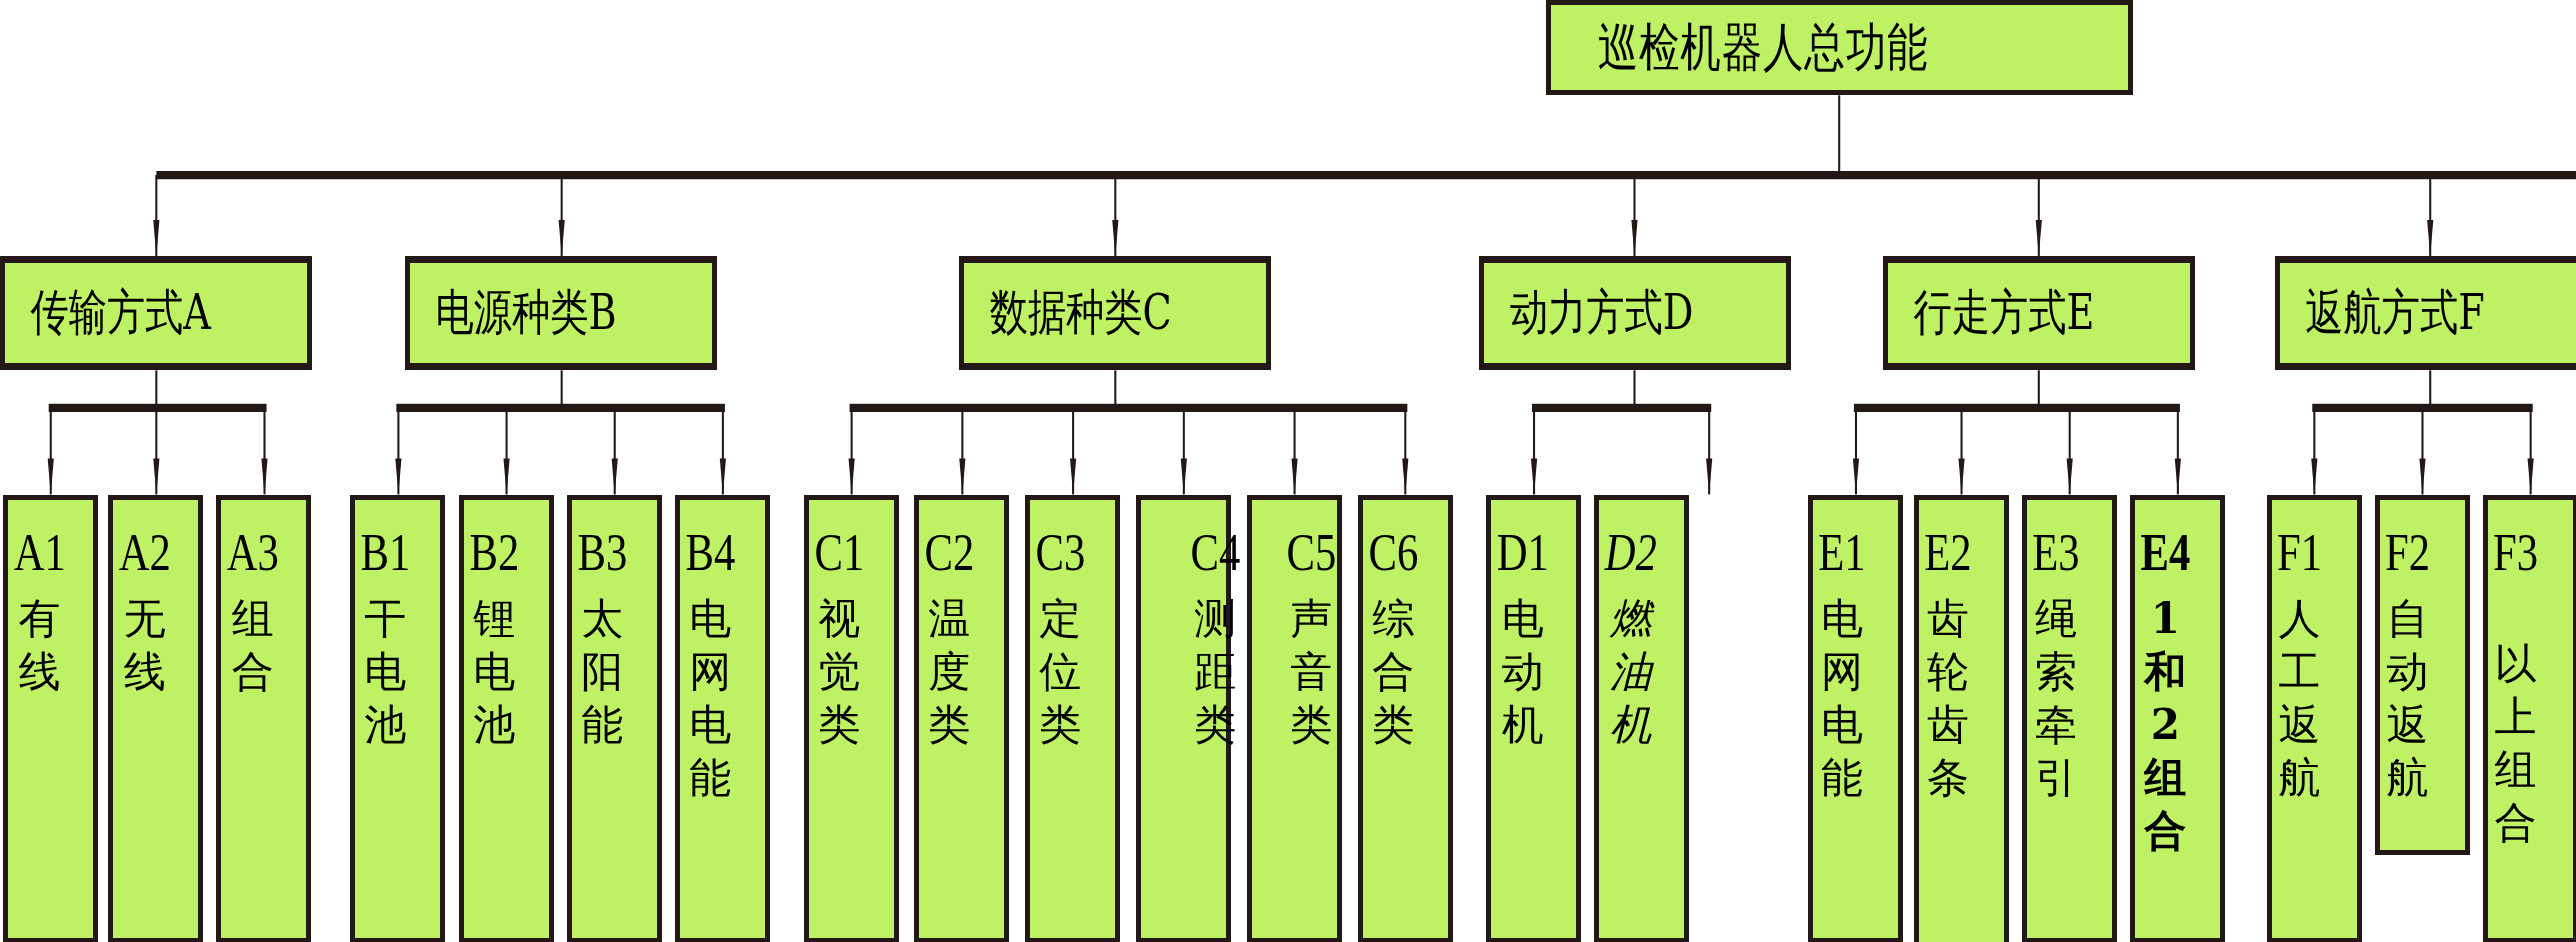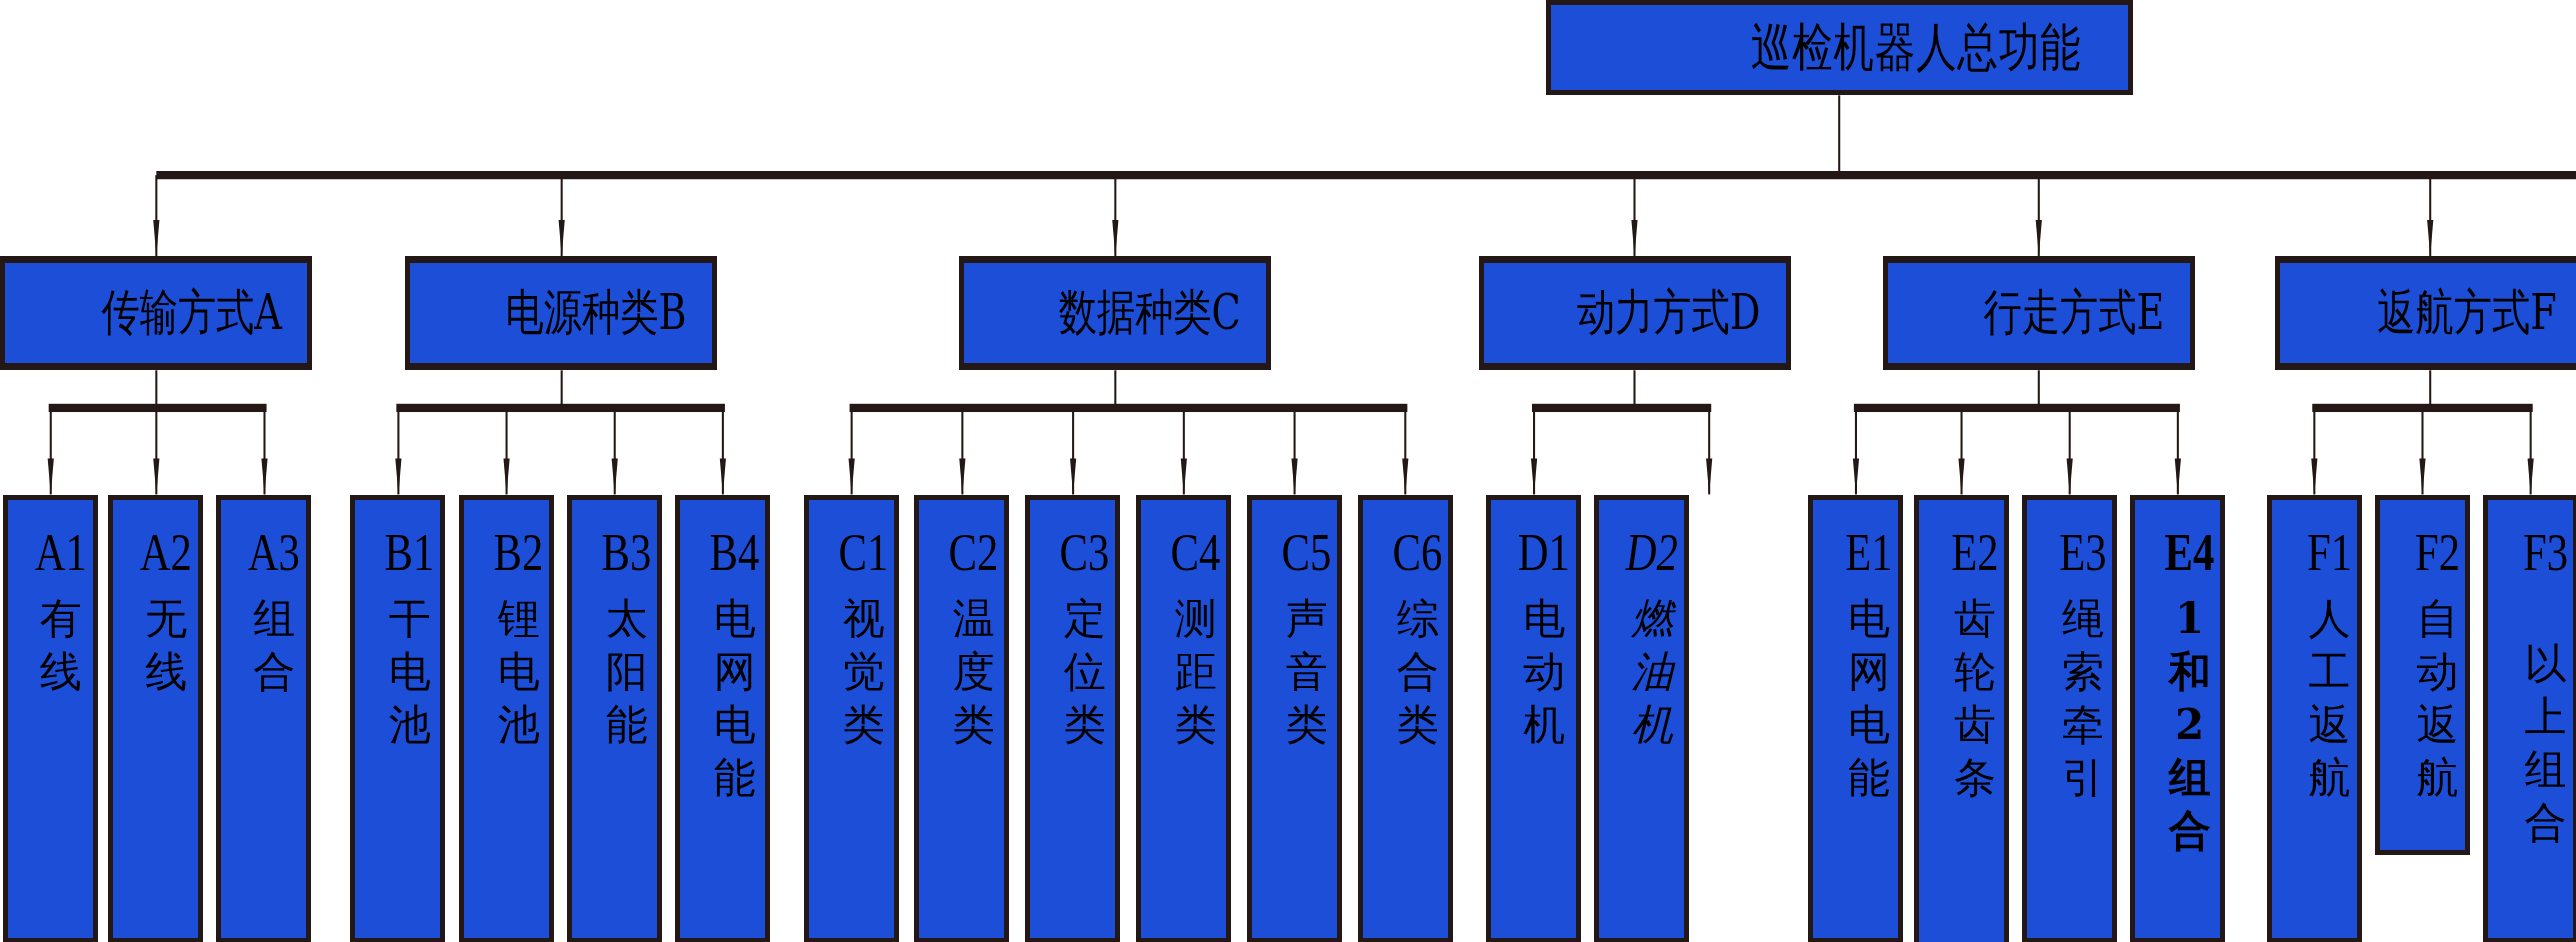--- a/index.html
+++ b/index.html
@@ -1,20 +1,20 @@
 <!DOCTYPE html>
 <html style="font-size:8.2px"><head>
   <meta charset="utf-8">
   <style>
     html, body { margin: 0; padding: 0; background: #ffffff; }
     body { width: 3698px; height: 942px; position: relative; overflow: hidden;
            font-family: "DejaVu Serif", "Liberation Serif", serif; color: #000; }
     #diagram { position: absolute; left: 0; top: 0; width: 3698px; height: 942px; }
-    .box { position: absolute; box-sizing: border-box; border: 6.2px solid #231815; background: #1d4ed8;
-           display: flex; align-items: center; justify-content: flex-end; }
+    .box { position: absolute; box-sizing: border-box; border: 6.2px solid #231815; background: #bef264;
+           display: flex; align-items: center; justify-content: flex-start; }
     .root-box { border-width: 5.2px; }
     .root-box span { font-size: 52px; letter-spacing: 1px; white-space: nowrap; transform: scaleX(0.78); }
     .cat-box { border-width: 5.2px; border-top-width: 7.2px; border-bottom-width: 7.2px; }
     .cat-box span { font-size: 49px; white-space: nowrap; transform: scaleX(0.78); }
     .leaf-box { align-items: flex-start; border-width: 5.2px; }
     .leaf-inner { display: flex; flex-direction: column; align-items: center; padding-top: 30px; }
     .leaf-code { font-family: "Liberation Serif", serif; font-size: 52px; line-height: 46px;
                  white-space: nowrap; transform: scaleX(0.82); margin-bottom: 15.5px; }
     .leaf-char { font-size: 42px; line-height: 53px; text-align: center; }
   </style>
@@ -191,21 +191,21 @@
           <div class="leaf-code">C3</div>
           <div class="leaf-char" style="width: 1em; word-break: break-all;">定位类</div>
         </div>
       </div>
       <div class="box leaf-box" style="left: 1136px; top: 495px; width: 95px; height: 448px; padding-left: 44px;">
         <div class="leaf-inner">
           <div class="leaf-code">C4</div>
           <div class="leaf-char" style="width: 1em; word-break: break-all;">测距类</div>
         </div>
       </div>
-      <div class="box leaf-box" style="left: 1247px; top: 495px; width: 95px; height: 448px;">
+      <div class="box leaf-box" style="left: 1247px; top: 495px; width: 95px; height: 448px; padding-left: 29px;">
         <div class="leaf-inner">
           <div class="leaf-code">C5</div>
           <div class="leaf-char" style="width: 1em; word-break: break-all;">声音类</div>
         </div>
       </div>
       <div class="box leaf-box" style="left: 1358px; top: 495px; width: 95px; height: 448px;">
         <div class="leaf-inner">
           <div class="leaf-code">C6</div>
           <div class="leaf-char" style="width: 1em; word-break: break-all;">综合类</div>
         </div>

